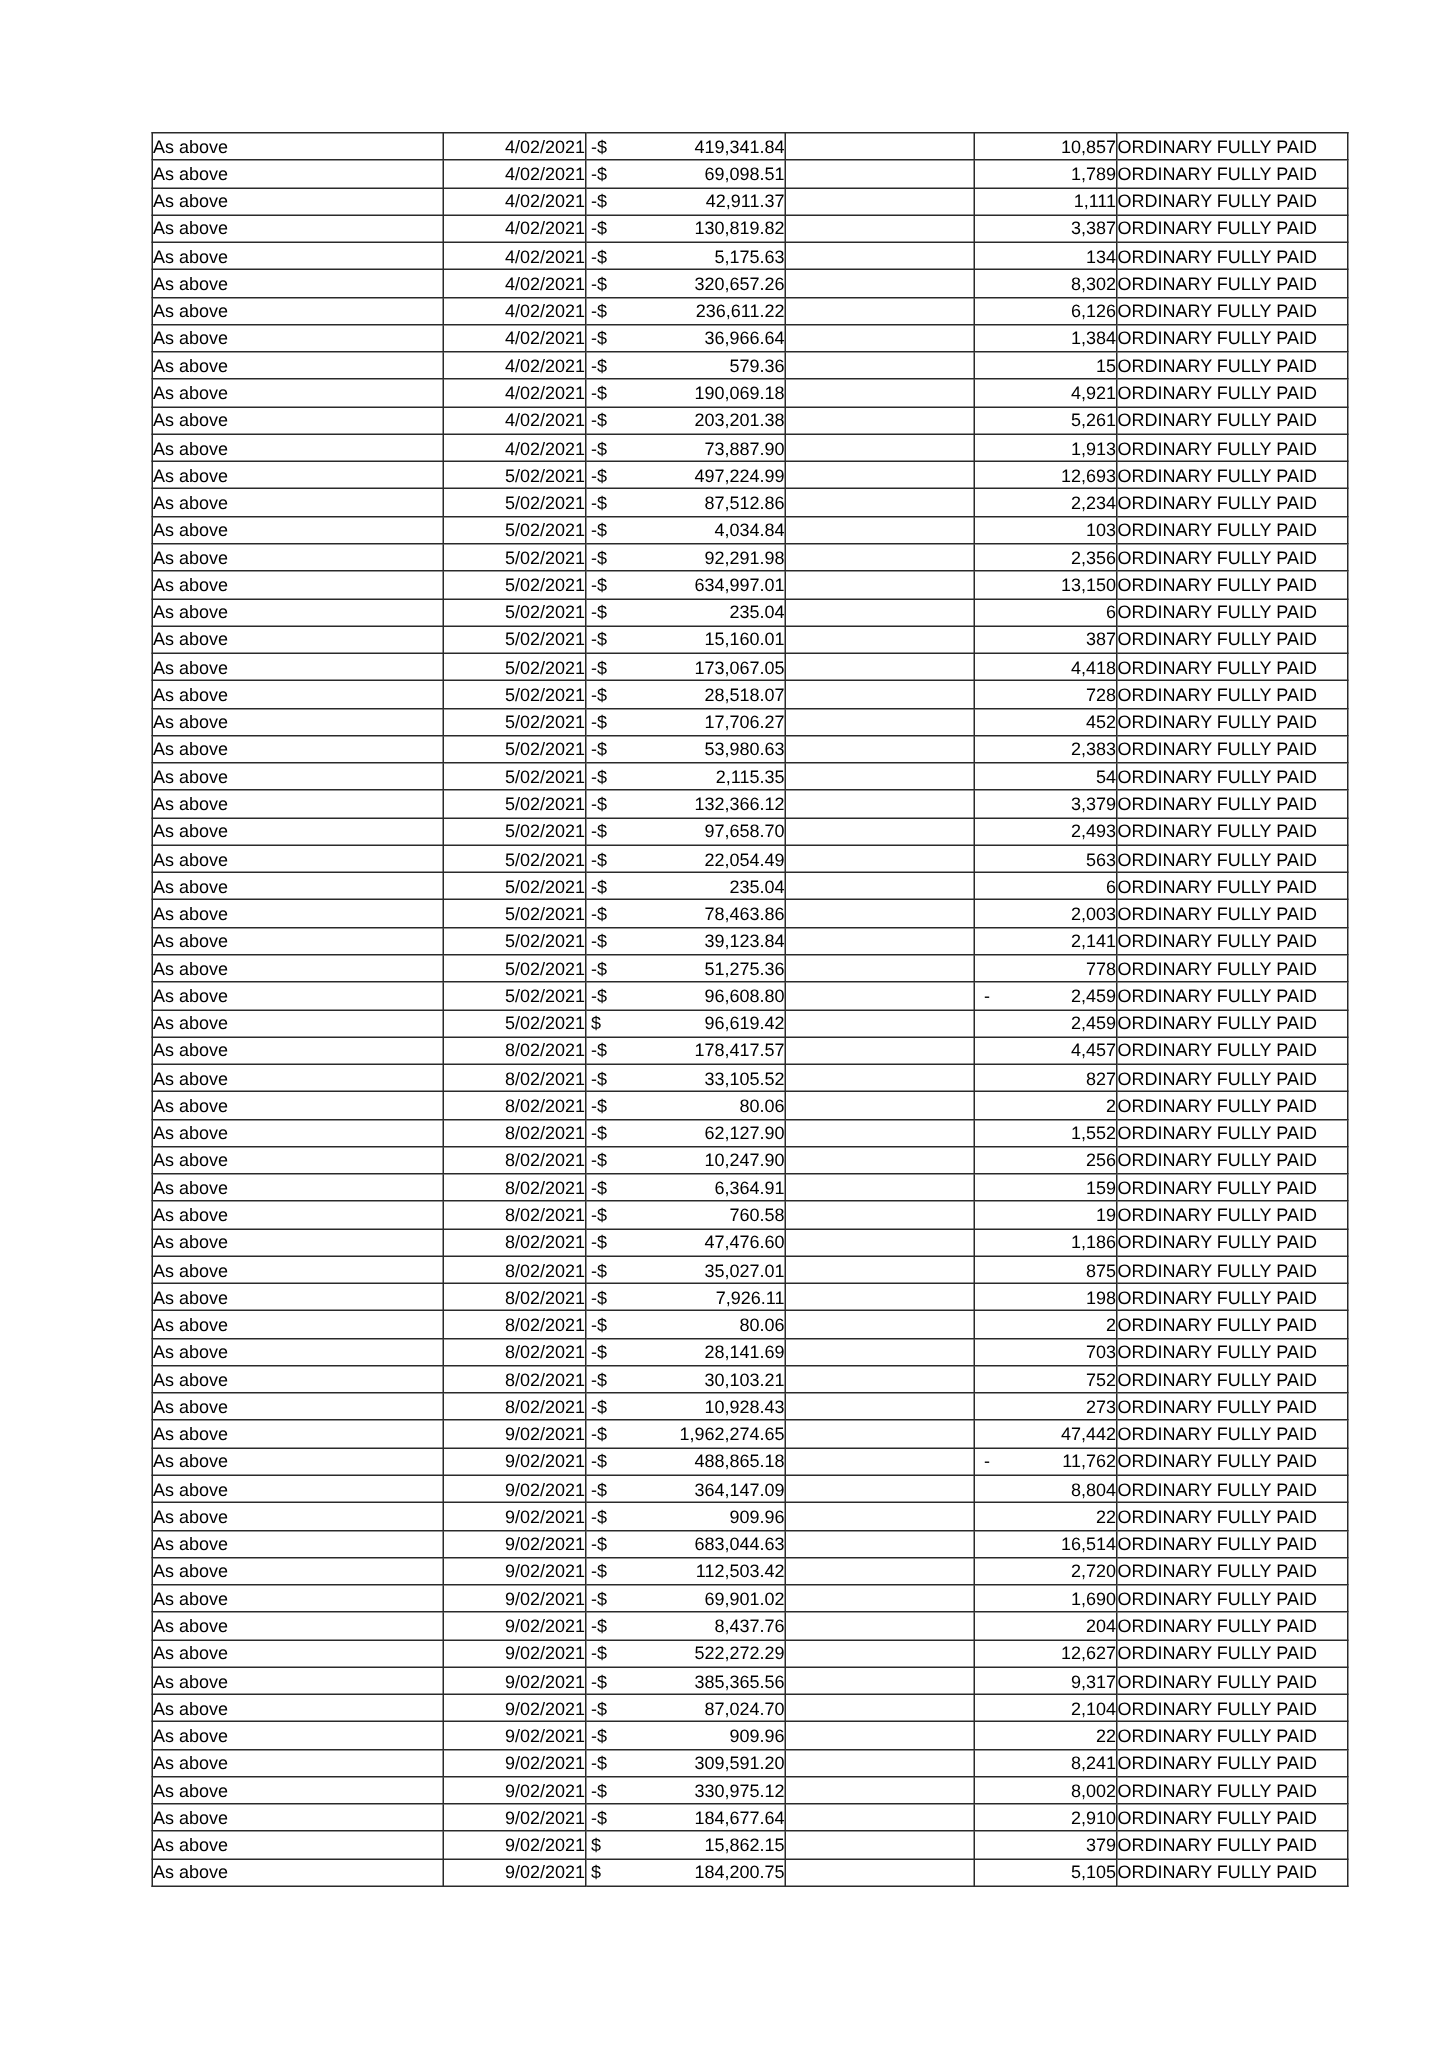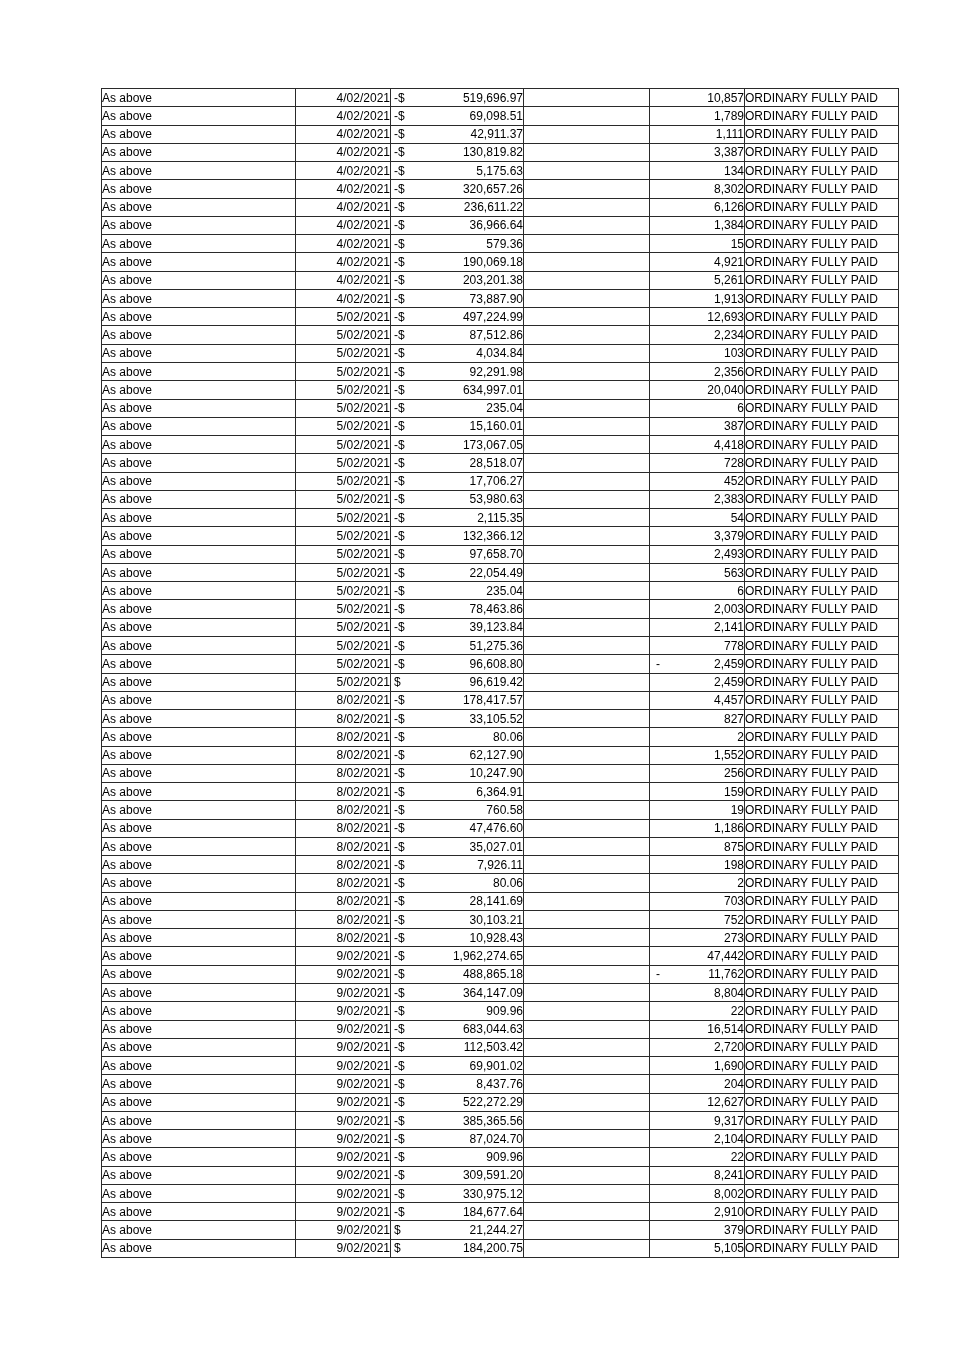--- a/index.html
+++ b/index.html
@@ -65,21 +65,21 @@
       <col style="width:95px">
       <col style="width:133px">
       <col style="width:126px">
       <col style="width:95px">
       <col style="width:154px">
     </colgroup>
     <tbody id="tx-body">
   <tr>
     <td class="c-desc">As above</td>
     <td class="c-date">4/02/2021</td>
-    <td class="c-amt"><span class="cur">-$</span><span class="val">519,696.97</span></td>
+    <td class="c-amt"><span class="cur">-$</span><span class="val">419,341.84</span></td>
     <td class="c-blank"></td>
     <td class="c-units"><span class="neg"></span><span class="val">10,857</span></td>
     <td class="c-type">ORDINARY FULLY PAID</td>
   </tr>
   <tr>
     <td class="c-desc">As above</td>
     <td class="c-date">4/02/2021</td>
     <td class="c-amt"><span class="cur">-$</span><span class="val">69,098.51</span></td>
     <td class="c-blank"></td>
     <td class="c-units"><span class="neg"></span><span class="val">1,789</span></td>
@@ -195,21 +195,21 @@
     <td class="c-amt"><span class="cur">-$</span><span class="val">92,291.98</span></td>
     <td class="c-blank"></td>
     <td class="c-units"><span class="neg"></span><span class="val">2,356</span></td>
     <td class="c-type">ORDINARY FULLY PAID</td>
   </tr>
   <tr>
     <td class="c-desc">As above</td>
     <td class="c-date">5/02/2021</td>
     <td class="c-amt"><span class="cur">-$</span><span class="val">634,997.01</span></td>
     <td class="c-blank"></td>
-    <td class="c-units"><span class="neg"></span><span class="val">20,040</span></td>
+    <td class="c-units"><span class="neg"></span><span class="val">13,150</span></td>
     <td class="c-type">ORDINARY FULLY PAID</td>
   </tr>
   <tr>
     <td class="c-desc">As above</td>
     <td class="c-date">5/02/2021</td>
     <td class="c-amt"><span class="cur">-$</span><span class="val">235.04</span></td>
     <td class="c-blank"></td>
     <td class="c-units"><span class="neg"></span><span class="val">6</span></td>
     <td class="c-type">ORDINARY FULLY PAID</td>
   </tr>
@@ -561,21 +561,21 @@
     <td class="c-desc">As above</td>
     <td class="c-date">9/02/2021</td>
     <td class="c-amt"><span class="cur">-$</span><span class="val">184,677.64</span></td>
     <td class="c-blank"></td>
     <td class="c-units"><span class="neg"></span><span class="val">2,910</span></td>
     <td class="c-type">ORDINARY FULLY PAID</td>
   </tr>
   <tr>
     <td class="c-desc">As above</td>
     <td class="c-date">9/02/2021</td>
-    <td class="c-amt"><span class="cur">$</span><span class="val">21,244.27</span></td>
+    <td class="c-amt"><span class="cur">$</span><span class="val">15,862.15</span></td>
     <td class="c-blank"></td>
     <td class="c-units"><span class="neg"></span><span class="val">379</span></td>
     <td class="c-type">ORDINARY FULLY PAID</td>
   </tr>
   <tr>
     <td class="c-desc">As above</td>
     <td class="c-date">9/02/2021</td>
     <td class="c-amt"><span class="cur">$</span><span class="val">184,200.75</span></td>
     <td class="c-blank"></td>
     <td class="c-units"><span class="neg"></span><span class="val">5,105</span></td>

